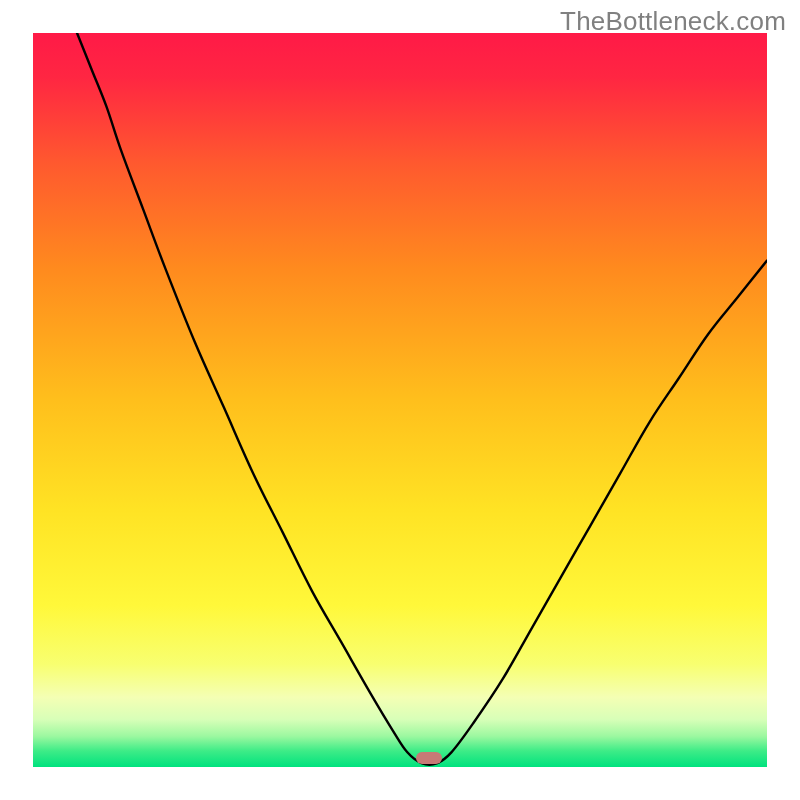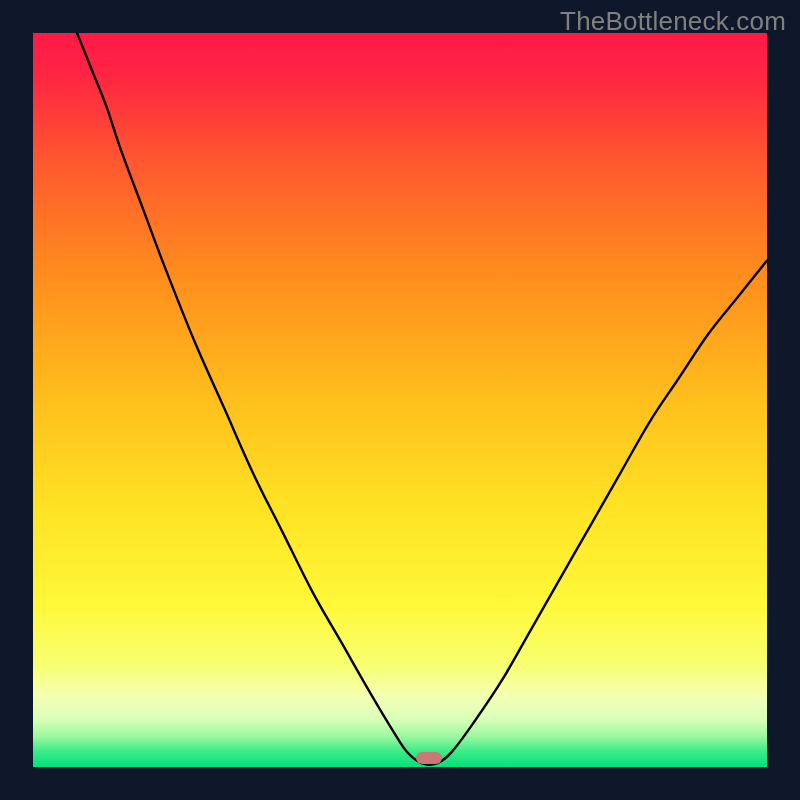--- a/index.html
+++ b/index.html
@@ -9,21 +9,21 @@
     height: 800px;
     overflow: hidden;
     background: #000;
     font-family: Arial, Helvetica, sans-serif;
   }
   .frame {
     position: absolute;
     left: 0; top: 0;
     width: 800px;
     height: 800px;
-    background: #0f172a;
+    background: #ffffff;
   }
   .watermark {
     position: absolute;
     top: 6px;
     right: 14px;
     color: #808080;
     font-size: 26px;
     font-weight: 500;
     letter-spacing: 0.2px;
   }

